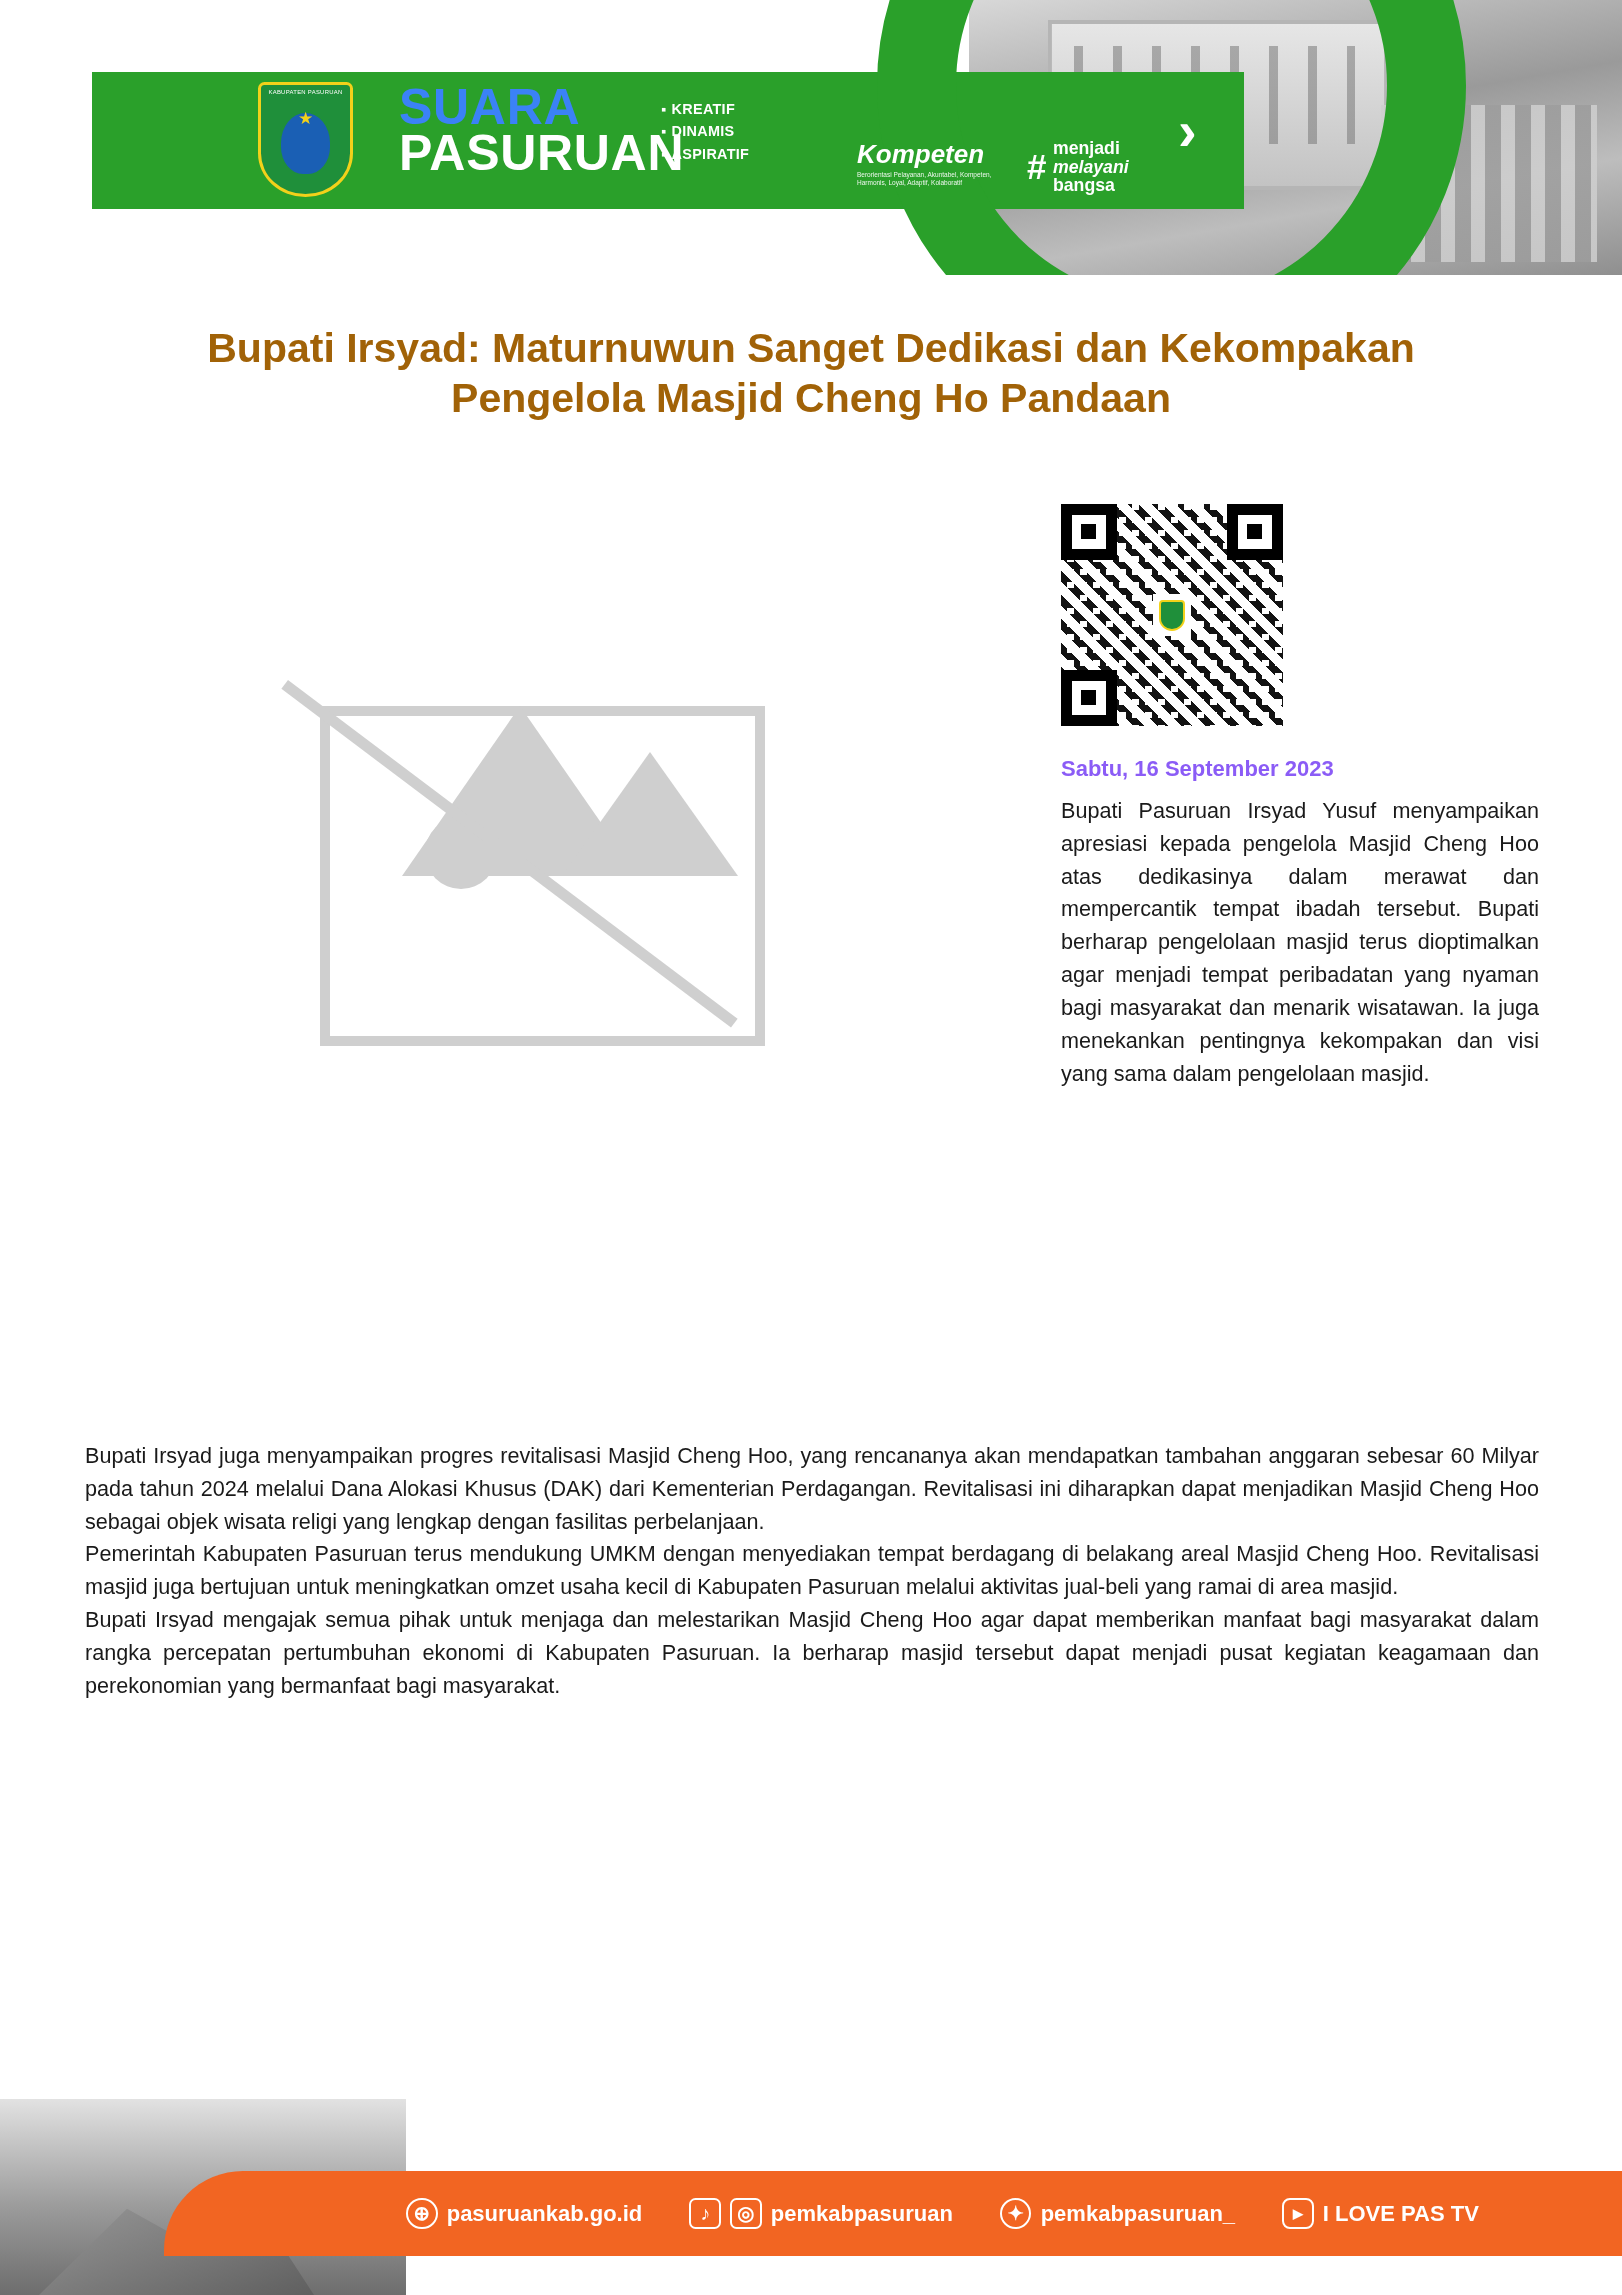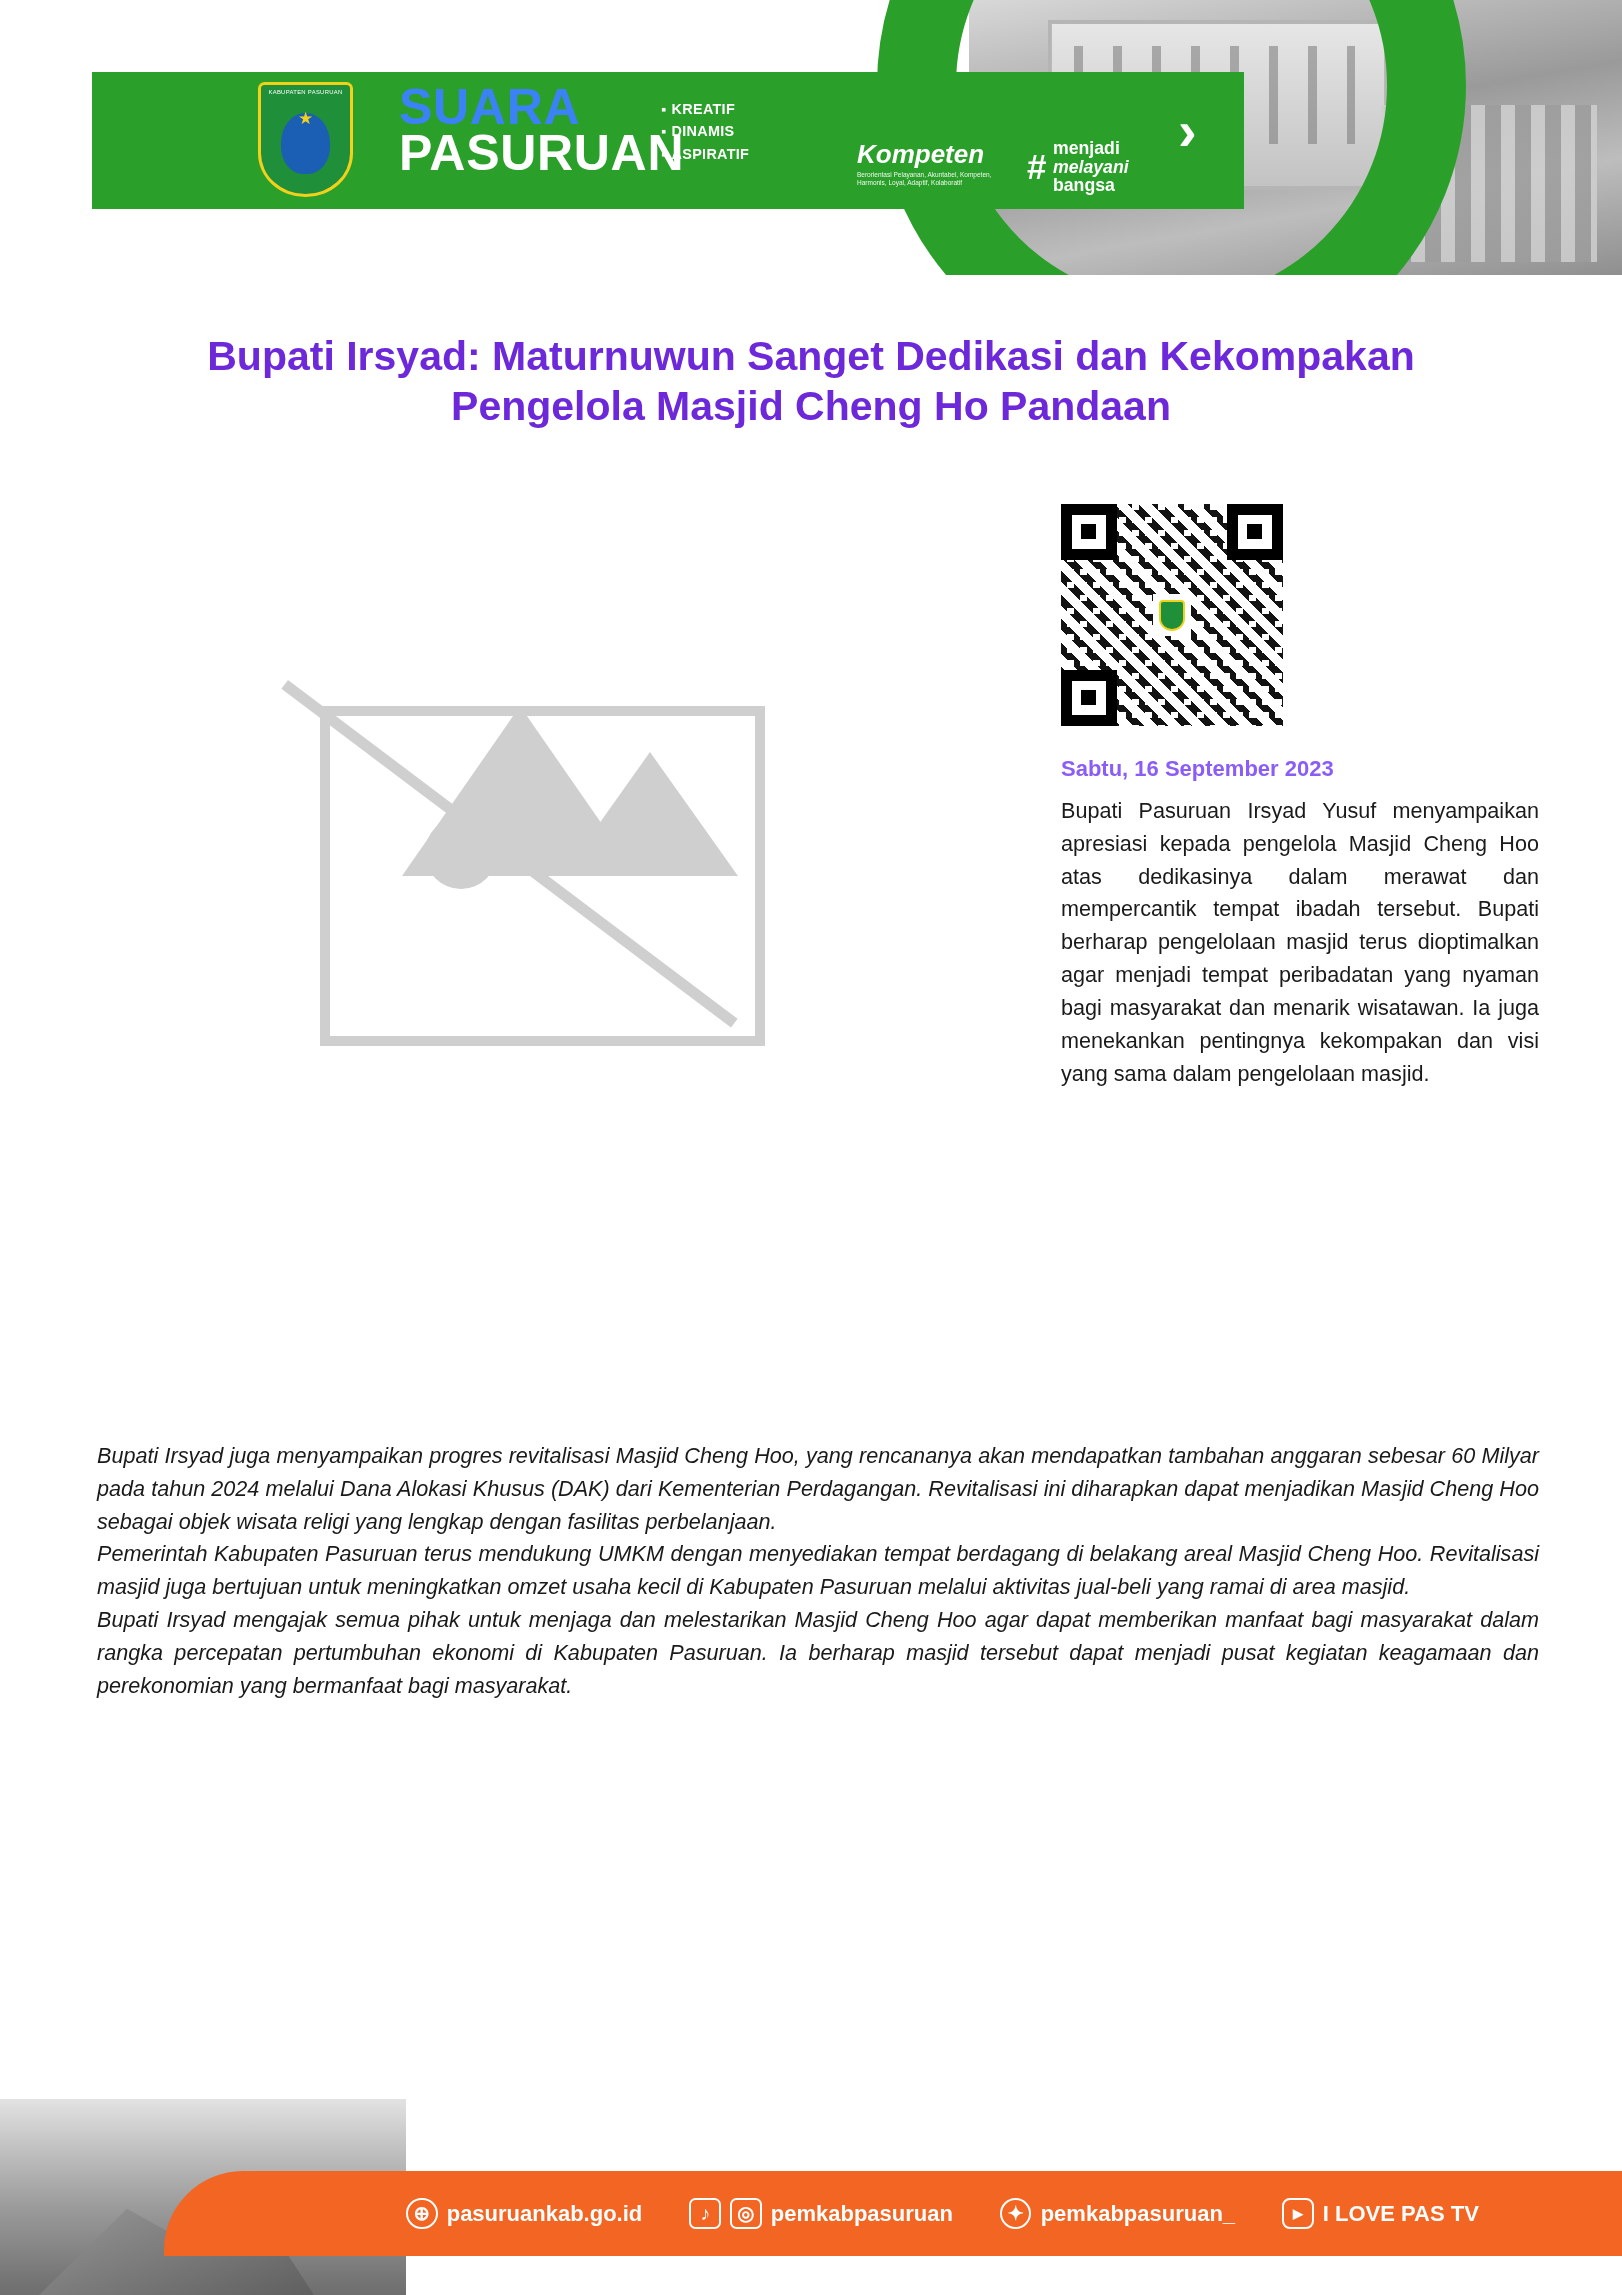--- a/index.html
+++ b/index.html
@@ -194,28 +194,28 @@
   .bangga .bg-lines {
     font-size: 17.7px;
     font-weight: bold;
     line-height: 1.05;
   }
   .bangga .bg-lines .mid { font-style: italic; }
 
   
   .title {
     position: absolute;
-    top: 331px;
+    top: 323px;
     left: 111px;
     width: 1400px;
     text-align: center;
     font-size: 41px;
     font-weight: bold;
     line-height: 1.22;
-    color: #6d28d9;
+    color: #a16207;
   }
 
   
   .qr-box {
     position: absolute;
     top: 504px;
     left: 1061px;
     width: 222px;
     height: 222px;
     background: #ffffff;
@@ -342,21 +342,21 @@
   .article-full {
     position: absolute;
     top: 1440px;
     left: 85px;
     width: 1454px;
     font-size: 21.6px;
     line-height: 1.52;
     text-align: justify;
     color: #1a1a1a;
   }
-  .article-full p { margin: 0 0 0 12px; font-style: italic; }
+  .article-full p { margin: 0 0 0 0; }
 
   
   .footer {
     position: absolute;
     left: 0;
     bottom: 0;
     width: 1623px;
     height: 196px;
     overflow: hidden;
   }

